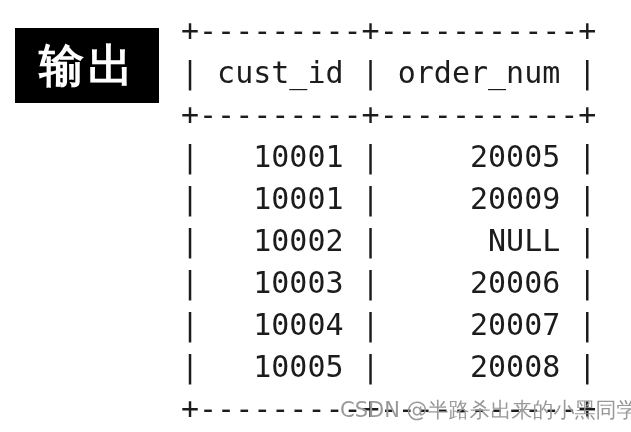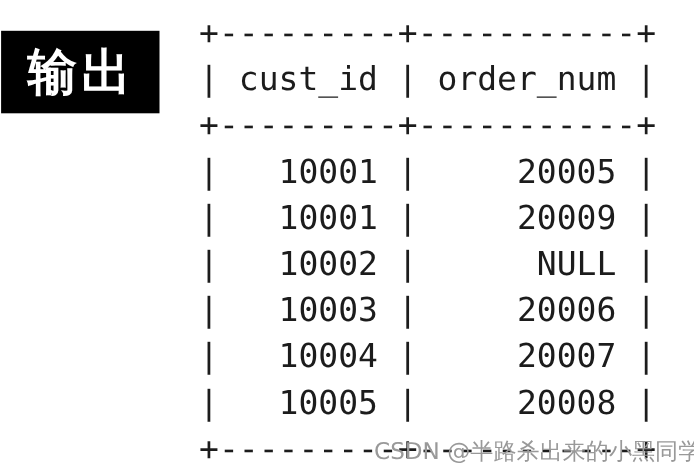--- a/index.html
+++ b/index.html
@@ -6,21 +6,21 @@
   #root {
     position: relative;
     width: 631px;
     height: 432px;
     background: #ffffff;
     overflow: hidden;
     font-family: "DejaVu Sans", "Liberation Sans", sans-serif;
   }
   .label-box {
     position: absolute;
-    left: 1px;
+    left: 15px;
     top: 28px;
     width: 144px;
     height: 75px;
     background: #000000;
     display: flex;
     align-items: center;
     justify-content: center;
   }
   .label-text {
     color: #ffffff;

